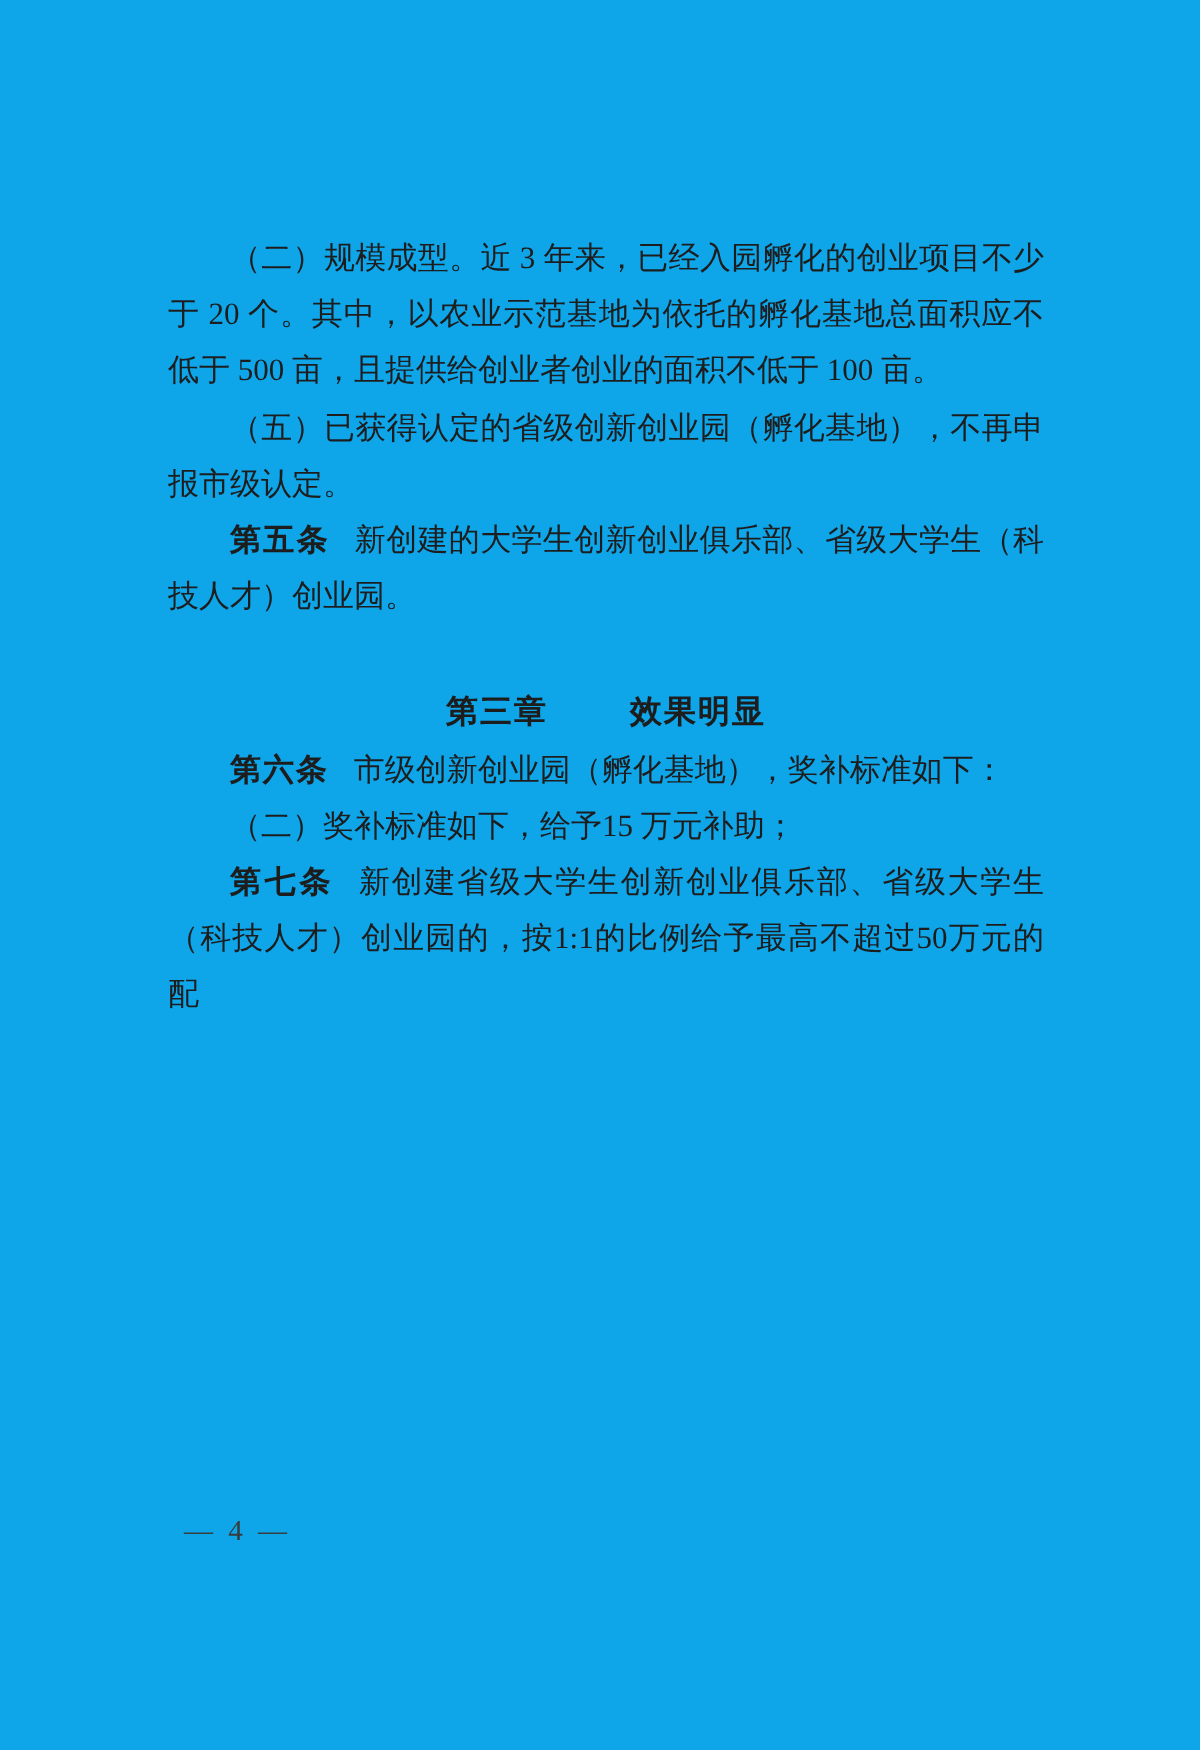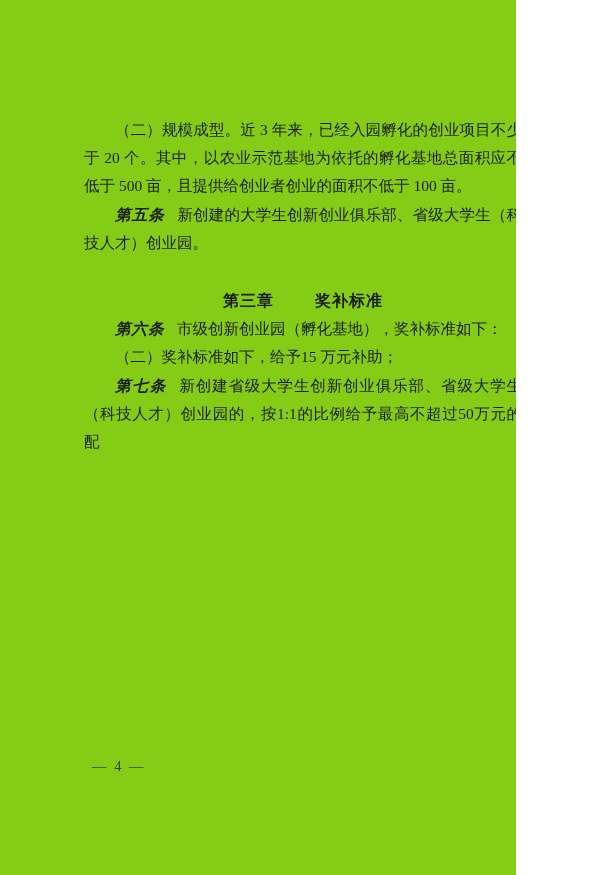--- a/index.html
+++ b/index.html
@@ -2,46 +2,44 @@
 <html><head>
 <meta charset="utf-8">
 <style>
   html, body {
     margin: 0;
     padding: 0;
     background: #ffffff;
   }
   .page {
     position: relative;
-    width: 484px;
+    width: 600px;
     height: 875px;
-    background: #84cc16;
+    background: #0ea5e9;
     overflow: hidden;
     font-family: "Liberation Serif", "DejaVu Serif", serif;
     color: #1d1d1d;
-    padding-left: 32px;
   }
   .doc-body {
     position: absolute;
     left: 84px;
     top: 116px;
     width: 438px;
     font-size: 15.5px;
     line-height: 28.2px;
     text-align: justify;
   }
   .doc-body p {
     margin: 0;
     text-indent: 2em;
   }
   .article-label {
     font-weight: bold;
     margin-right: 0.8em;
     letter-spacing: 1px;
-    font-style: italic;
   }
   .chapter {
     text-indent: 0 !important;
     text-align: center;
     font-weight: bold;
     font-size: 16px;
     margin-top: 30px !important;
     margin-bottom: 0 !important;
   }
   .chapter-label {
@@ -59,22 +57,23 @@
     color: #3a3a3a;
     letter-spacing: 2px;
   }
 </style>
 </head>
 <body>
 
 <div class="page">
   <main class="doc-body">
       <p><span>（二）规模成型。近 3 年来，已经入园孵化的创业项目不少于 20 个。其中，以农业示范基地为依托的孵化基地总面积应不低于 500 亩，且提供给创业者创业的面积不低于 100 亩。</span></p>
+      <p><span>（五）已获得认定的省级创新创业园（孵化基地），不再申报市级认定。</span></p>
       <p><strong class="article-label">第五条</strong><span>新创建的大学生创新创业俱乐部、省级大学生（科技人才）创业园。</span></p>
-      <p class="chapter"><span class="chapter-label">第三章</span><span class="chapter-title">奖补标准</span></p>
+      <p class="chapter"><span class="chapter-label">第三章</span><span class="chapter-title">效果明显</span></p>
       <p><strong class="article-label">第六条</strong><span>市级创新创业园（孵化基地），奖补标准如下：</span></p>
       <p><span>（二）奖补标准如下，给予15 万元补助；</span></p>
       <p><strong class="article-label">第七条</strong><span>新创建省级大学生创新创业俱乐部、省级大学生（科技人才）创业园的，按1:1的比例给予最高不超过50万元的配</span></p>
     </main>
   <footer class="page-footer">
     <span>— 4 —</span>
   </footer>
 </div>
 
 </body></html>

